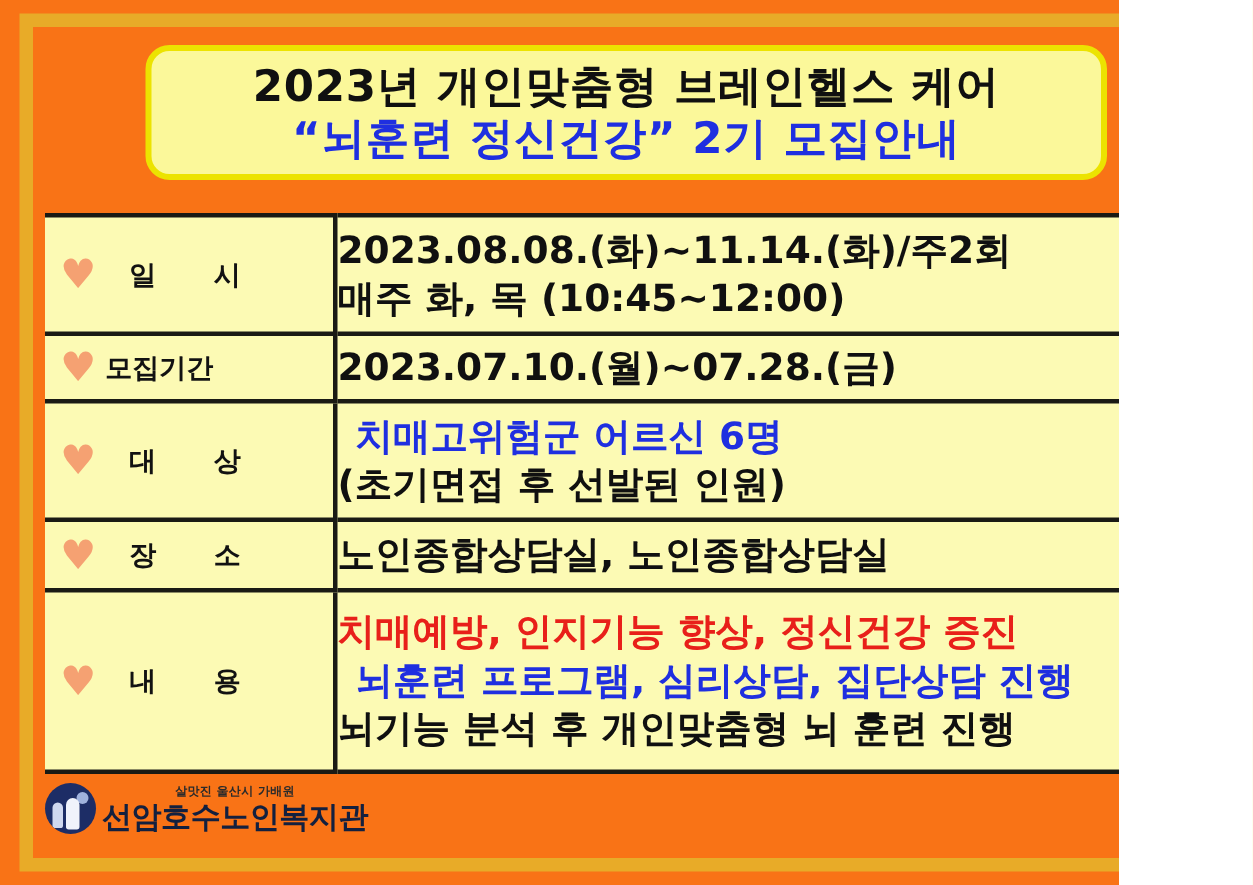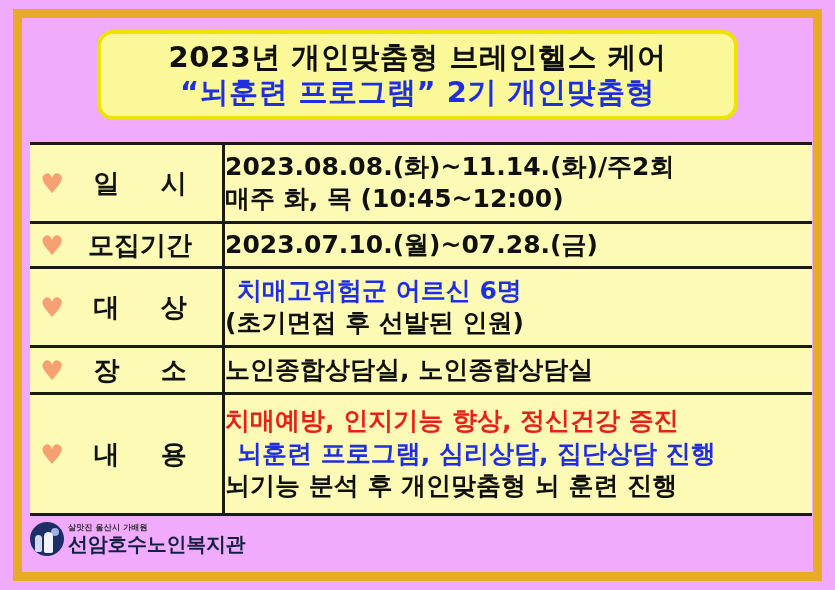--- a/index.html
+++ b/index.html
@@ -7,24 +7,24 @@
     margin: 0;
     padding: 0;
     background: #ffffff;
   }
   body {
     font-family: "DejaVu Sans", "Liberation Sans", sans-serif;
   }
 
   .poster {
     position: relative;
-    width: 835px;
+    width: 746px;
     height: 590px;
     box-sizing: border-box;
-    background: #f0abfc;
+    background: #f97316;
     overflow: hidden;
   }
 
   
   .frame-border {
     position: absolute;
     left: 13px;
     top: 9px;
     width: 809px;
     height: 572px;
@@ -99,24 +99,24 @@
   }
   .heart-icon {
     color: #f5a172;
     font-size: 27px;
     line-height: 1;
     margin-right: 6px;
     flex: none;
   }
   .label-text {
     color: #121212;
-    font-size: 26px;
+    font-size: 18px;
     font-weight: 700;
     flex: 1;
-    text-align: center;
+    text-align: left;
     padding-right: 12px;
     white-space: nowrap;
   }
   .label-text.tight { letter-spacing: 0px; }
   .label-text.spread { letter-spacing: 16px; text-indent: 16px; }
 
   .value-cell {
     padding: 5px 0 5px 12px;
   }
   .value-line {
@@ -154,20 +154,21 @@
     color: #151515;
     white-space: nowrap;
     letter-spacing: -0.2px;
   }
 
   .logo {
     display: flex;
     align-items: center;
     gap: 4px;
     padding-right: 18px;
+    text-align: center;
   }
   .logo-mark {
     width: 34px;
     height: 34px;
     border-radius: 50%;
     background: #1d2d66;
     position: relative;
     flex: none;
     overflow: hidden;
   }
@@ -223,21 +224,21 @@
 </style>
 </head>
 <body>
 
 <div class="poster">
 
   <div class="frame-border"></div>
 
   <div class="title-box">
     <div class="title-line1">2023년  개인맞춤형  브레인헬스  케어</div>
-    <div class="title-line2">“뇌훈련  프로그램”  2기  개인맞춤형</div>
+    <div class="title-line2">“뇌훈련  정신건강”  2기  모집안내</div>
   </div>
 
   <table class="info-table">
     <tbody>
       <tr class="row-date">
         <td class="label-cell">
           <div class="label-inner">
             <span class="heart-icon">♥</span>
             <span class="label-text spread">일     시</span>
           </div>

